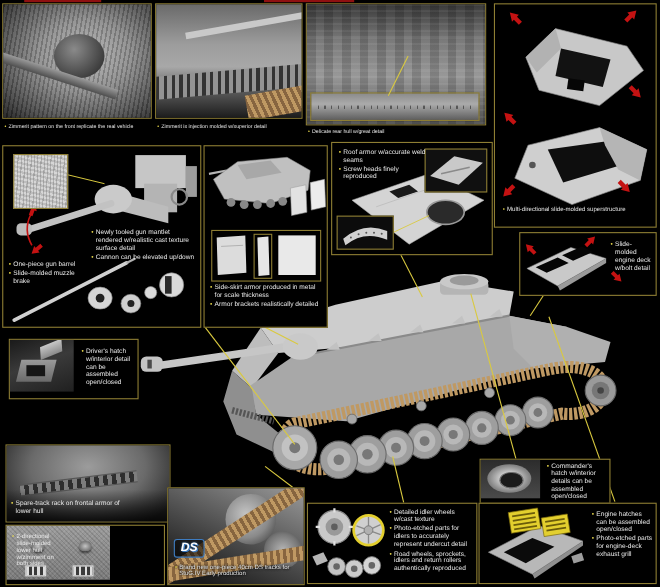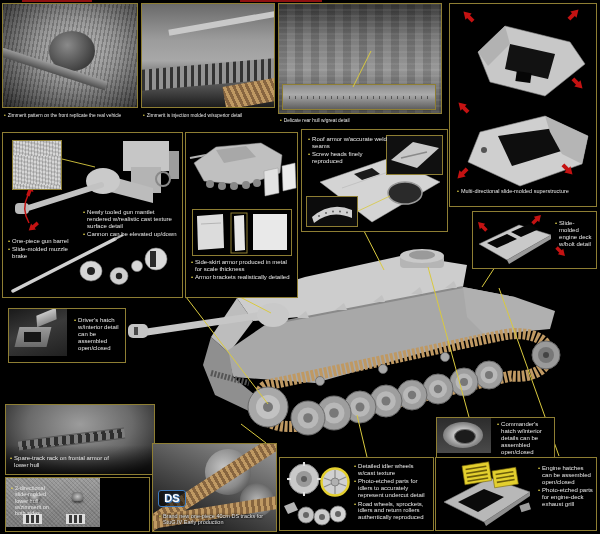--- a/index.html
+++ b/index.html
@@ -16,21 +16,21 @@
   .f48{font-size:4.8px;line-height:5.6px;white-space:nowrap;}
   .f55{font-size:5.5px;line-height:6.3px;}
   .f6{font-size:6px;line-height:6.9px;}
   .capline{position:absolute;color:var(--text,#e8e8e8);z-index:25;}
   svg{display:block;}
   .lay{position:absolute;left:0;top:0;}
   #overlay{position:absolute;left:0;top:0;z-index:8;pointer-events:none;}
   #tank{position:absolute;left:15px;top:225px;z-index:5;}
   .redmark{position:absolute;background:#8f1010;height:2px;top:0;z-index:30;}
   #ds-logo{position:absolute;width:26px;height:15px;border:1px solid var(--ds_blue,#3e7cc0);border-radius:3px;
-           color:#fff;font-weight:bold;font-size:11px;line-height:14px;text-align:center;
+           color:#fff;font-style:italic;font-weight:bold;font-size:11px;line-height:14px;text-align:center;
            text-shadow:0 0 2px var(--ds_blue,#3e7cc0),1px 1px 0 var(--ds_blue,#3e7cc0);background:rgba(0,0,0,.55);z-index:6;}
 </style>
 </head>
 <body>
 
 <svg width="0" height="0" style="position:absolute" aria-hidden="true">
   <defs>
     <g id="rarrow">
         <polygon points="-9,-2.5 -1,-2.5 -1,-5.5 8,0 -1,5.5 -1,2.5 -9,2.5" fill="var(--red,#c41212)"></polygon>
       </g>

